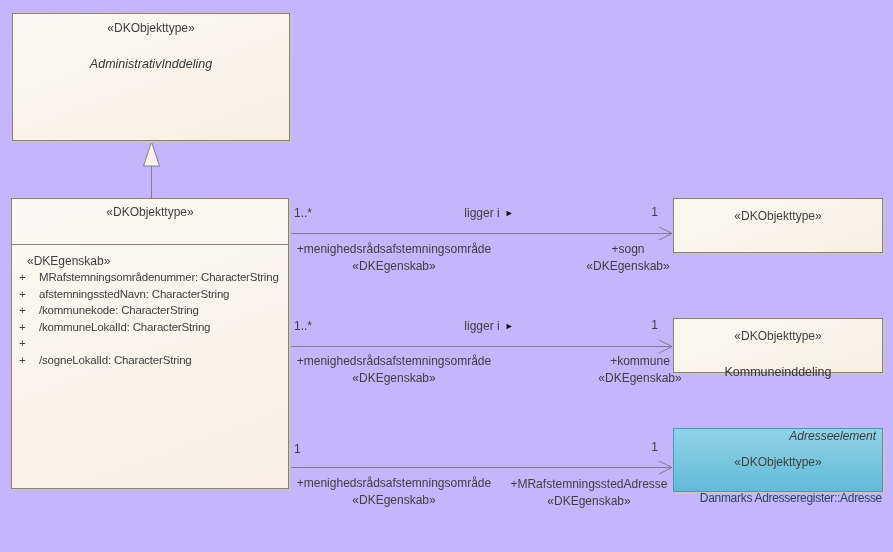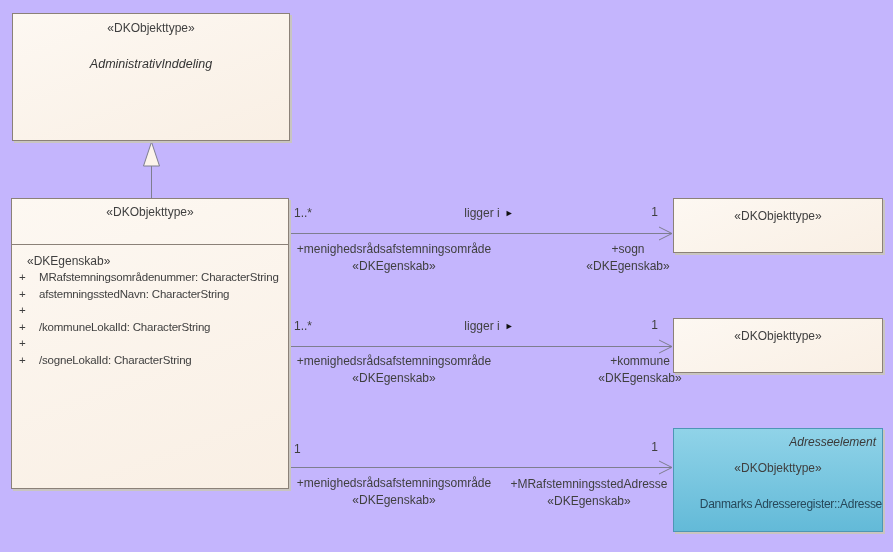--- a/index.html
+++ b/index.html
@@ -80,20 +80,21 @@
       <div class="arow">
         <span class="vis">+</span>
         <span>MRafstemningsområdenummer: CharacterString</span>
       </div>
       <div class="arow">
         <span class="vis">+</span>
         <span>afstemningsstedNavn: CharacterString</span>
       </div>
       <div class="arow">
         <span class="vis">+</span>
+        <span>/kommunekode: CharacterString</span>
       </div>
       <div class="arow">
         <span class="vis">+</span>
         <span>/kommuneLokalId: CharacterString</span>
       </div>
       <div class="arow">
         <span class="vis">+</span>
       </div>
       <div class="arow">
         <span class="vis">+</span>
@@ -101,23 +102,24 @@
       </div>
     </div>
   </div>
 
   <div class="uml-box" style="left:673px;top:198px;width:210px;height:55px;padding-top:10px;">
     <div class="stereo">«DKObjekttype»</div>
   </div>
 
   <div class="uml-box" style="left:673px;top:318px;width:210px;height:55px;padding-top:10px;">
     <div class="stereo">«DKObjekttype»</div>
+    <div class="cname">Kommuneinddeling</div>
   </div>
 
-  <div class="uml-box ext-box" style="left:673px;top:428px;width:210px;height:104px;padding-top:6px;">
+  <div class="uml-box ext-box" style="left:673px;top:428px;width:210px;height:64px;padding-top:0;">
     <div class="tagline">Adresseelement</div>
     <div class="stereo" style="margin-top:11px;">«DKObjekttype»</div>
     <div class="cname ext-name">Danmarks Adresseregister::Adresse</div>
   </div>
 
   <div class="lbl" style="left:294px;top:205px;">1..*</div>
   <div class="lbl center" style="left:428px;top:205px;width:122px;">
     <span>ligger i</span><span class="dir">►</span>
   </div>
   <div class="lbl right" style="left:630px;top:204px;width:28px;">1</div>

